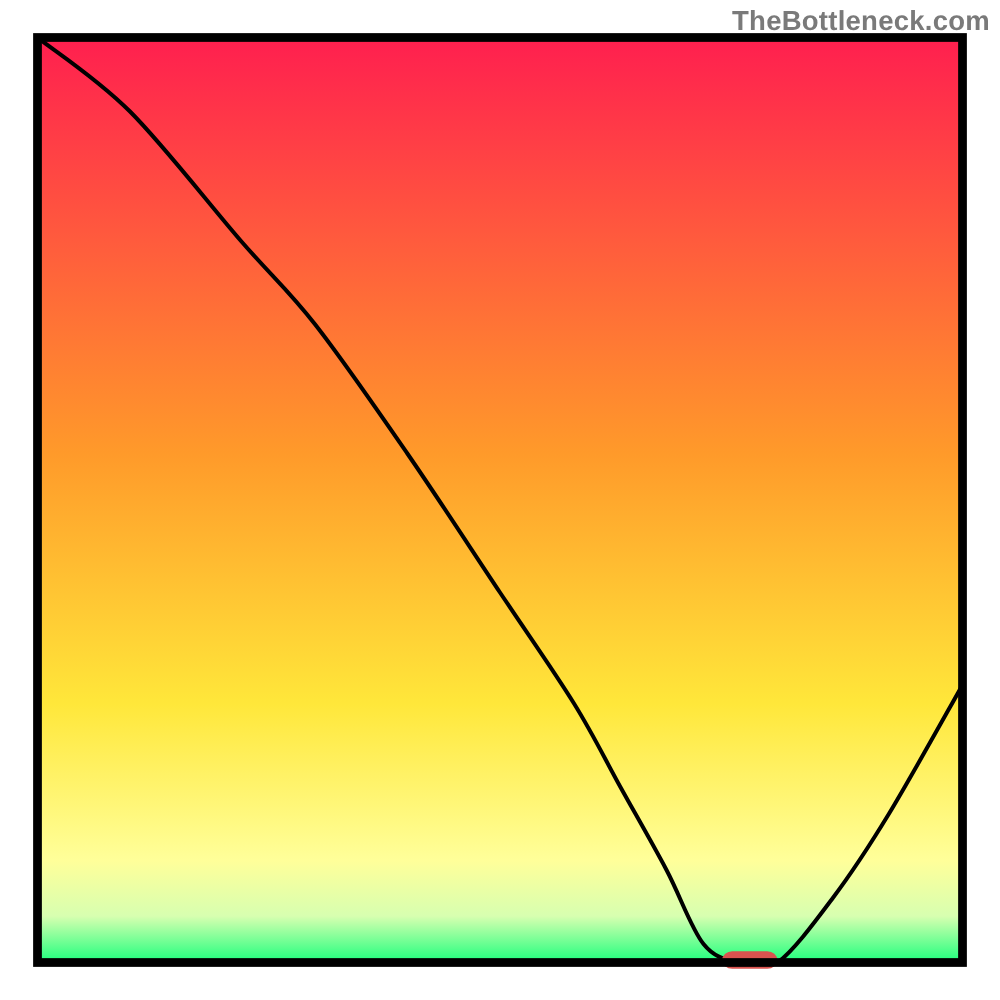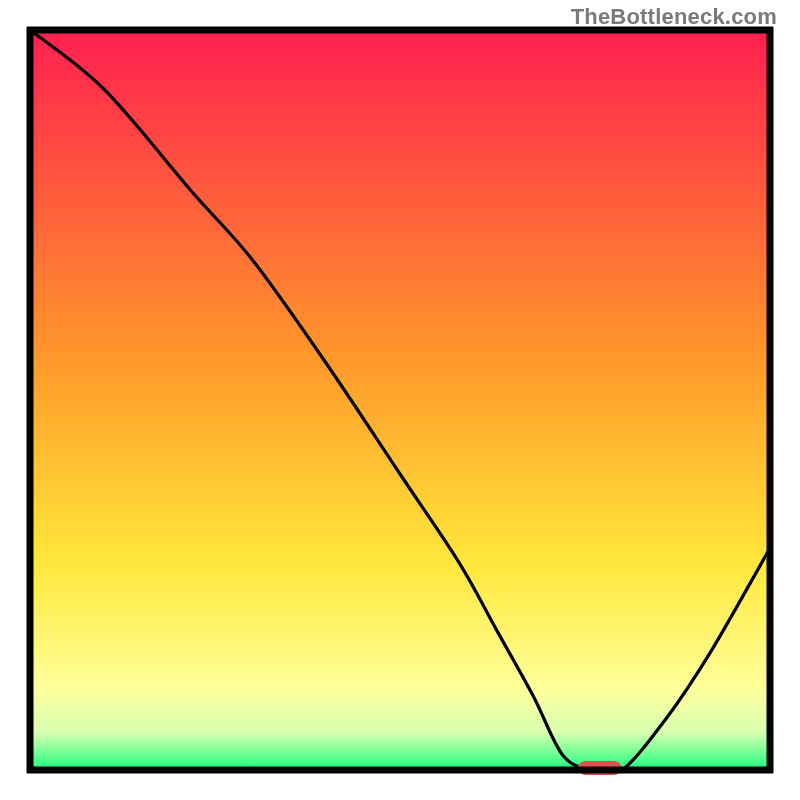--- a/index.html
+++ b/index.html
@@ -12,21 +12,21 @@
   }
   .frame {
     position: relative;
     width: 800px;
     height: 800px;
     box-sizing: border-box;
   }
   .watermark {
     position: absolute;
     top: 4px;
-    right: 23px;
+    right: 8px;
     font-size: 22px;
     font-weight: 600;
     color: #7a7a7a;
     letter-spacing: 0.2px;
   }
   svg {
     display: block;
   }
 </style>
 </head>

